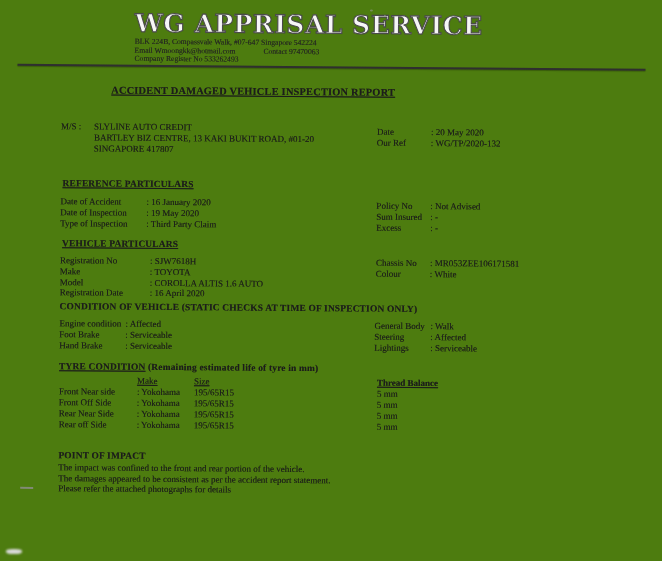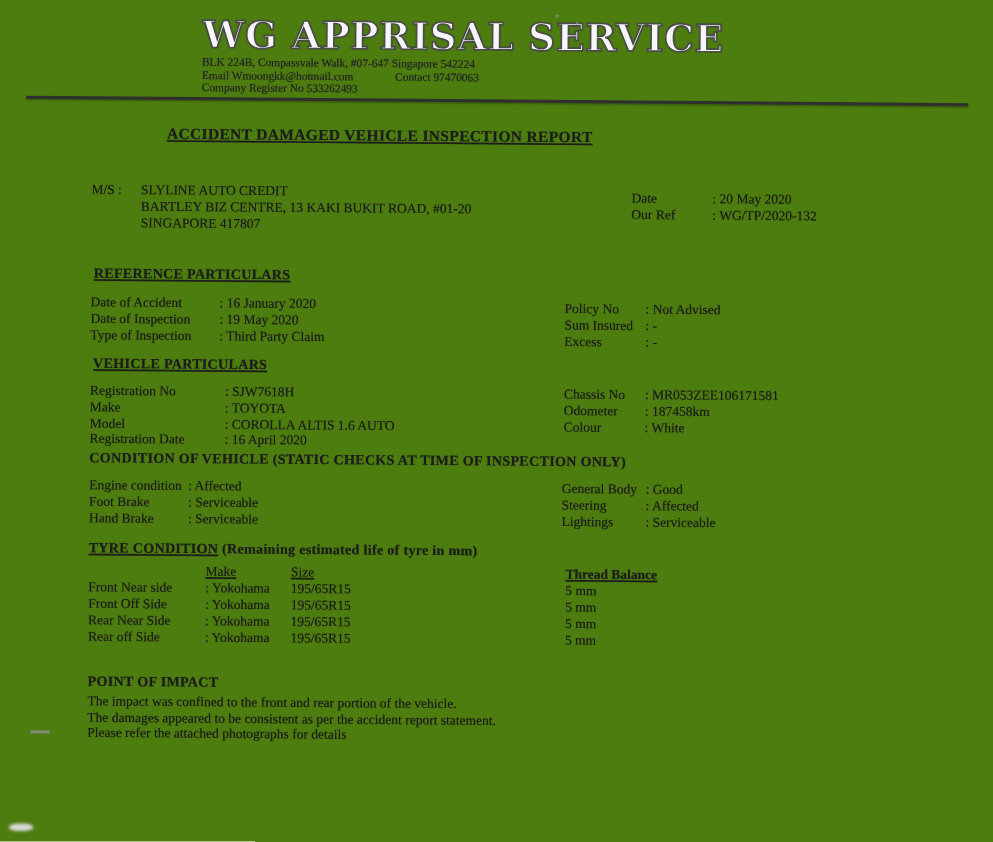--- a/index.html
+++ b/index.html
@@ -50,21 +50,21 @@
   .lbl { flex: none; }
   .val { white-space: pre; }
   .heading {
     position: absolute;
     font-size: 9.4px; font-weight: bold; letter-spacing: 0.2px;
     white-space: nowrap;
   }
   .heading.u { text-decoration: underline; }
   
   .addressee .lbl { width: 33px; }
-  .meta .lbl { width: 54px; margin-left: 44px; }
+  .meta .lbl { width: 54px; }
   .ref-left .lbl { width: 86px; }
   .col-right .lbl { width: 54px; }
   .veh-left .lbl { width: 90px; }
   .cond-left .lbl { width: 66px; }
   .cond-right .lbl { width: 56px; }
   
   .tyre-table { position: absolute; left: 62px; top: 375px; font-size: 9px; line-height: 10.9px; }
   .trow { display: grid; grid-template-columns: 78px 57px 183px auto; white-space: nowrap; }
   .thead span { text-decoration: underline; }
   .thead .th-thread { font-weight: bold; }
@@ -171,24 +171,20 @@
         <span class="lbl">Registration Date</span>
         <span class="val">: 16 April 2020</span>
       </div>
     </div>
     <div class="blk col-right" style="left:378px; top:255px;">
       <div class="row">
         <span class="lbl">Chassis No</span>
         <span class="val">: MR053ZEE106171581</span>
       </div>
       <div class="row">
-        <span class="lbl">Odometer</span>
-        <span class="val">: 187458km</span>
-      </div>
-      <div class="row">
         <span class="lbl">Colour</span>
         <span class="val">: White</span>
       </div>
     </div>
 
     <div class="heading" style="left:62px; top:301px;">CONDITION OF VEHICLE (STATIC CHECKS AT TIME OF INSPECTION ONLY)</div>
     <div class="blk cond-left" style="left:62px; top:318px;">
       <div class="row">
         <span class="lbl">Engine condition</span>
         <span class="val">: Affected</span>
@@ -198,21 +194,21 @@
         <span class="val">: Serviceable</span>
       </div>
       <div class="row">
         <span class="lbl">Hand Brake</span>
         <span class="val">: Serviceable</span>
       </div>
     </div>
     <div class="blk cond-right" style="left:377px; top:318px;">
       <div class="row">
         <span class="lbl">General Body</span>
-        <span class="val">: Good</span>
+        <span class="val">: Walk</span>
       </div>
       <div class="row">
         <span class="lbl">Steering</span>
         <span class="val">: Affected</span>
       </div>
       <div class="row">
         <span class="lbl">Lightings</span>
         <span class="val">: Serviceable</span>
       </div>
     </div>

